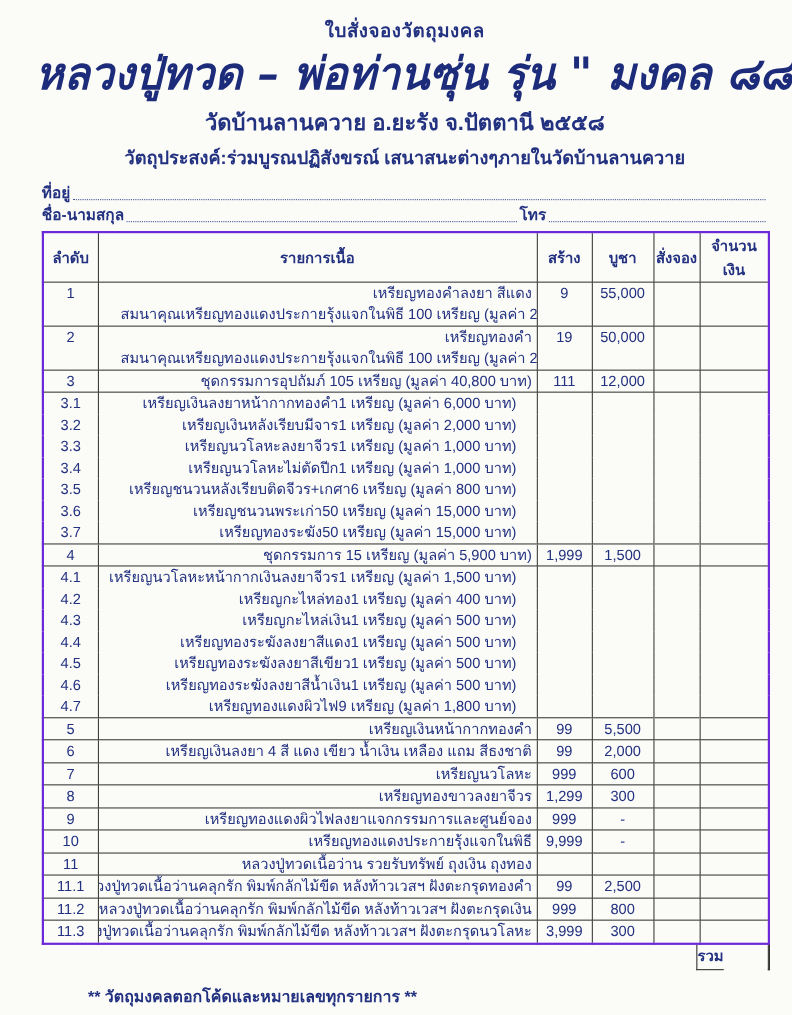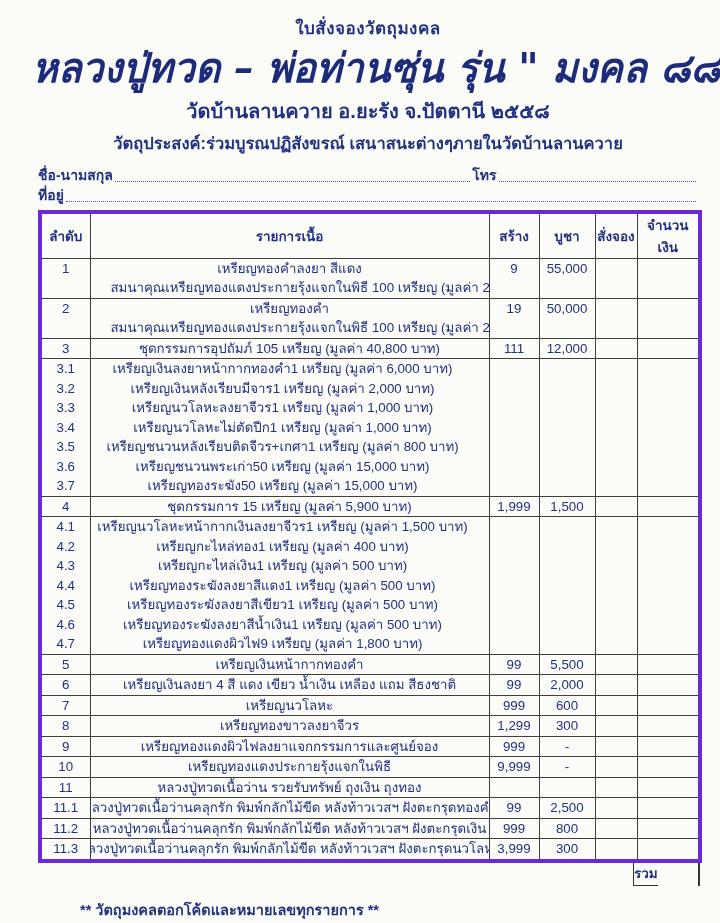--- a/index.html
+++ b/index.html
@@ -27,27 +27,27 @@
   .purpose-line{font-size:16.5px;font-weight:bold;margin-top:3px;}
 
   .field-row{display:flex;align-items:flex-end;font-size:14px;font-weight:bold;line-height:20px;}
   .fields{margin-top:9px;}
   .dots{flex:1 1 0;border-bottom:1.6px dotted #44549b;margin:0 2px 3px 2px;height:14px;}
   .dots.w-big{flex:1.8 1 0;}
   .lbl{white-space:nowrap;}
 
   table{border-collapse:collapse;margin-top:5px;table-layout:fixed;width:660px;}
   th,td{border:1px solid #3f3f3f;padding:0 4px;overflow:hidden;}
-  table{border:4px solid #6d28d9;}
+  table{border:2px solid #6d28d9;}
   th{font-size:13.5px;font-weight:bold;height:23px;text-align:center;padding:0 1px;}
   td{font-size:13.3px;height:19.5px;line-height:19.5px;vertical-align:top;white-space:nowrap;}
   td.c{text-align:center;}
   tr.nosep>td{border-top:none;border-bottom:none;}
   tr.tall>td{height:39px;}
-  .dline{display:flex;justify-content:center;}
+  .dline{display:flex;justify-content:flex-end;}
   .qty{padding-right:14px;}
   .sub{padding-left:16px;line-height:19.5px;}
   col.c-no{width:50px;}col.c-desc{width:399px;}col.c-made{width:50px;}
   col.c-price{width:56px;}col.c-order{width:42px;}col.c-amt{width:63px;}
 
   .total-row{display:flex;margin-left:555px;}
   .tbox{border:1.5px solid #333;border-top:none;height:22px;line-height:22px;
         font-size:13.5px;font-weight:bold;text-align:center;margin-left:40px;}
   .tbox.label{width:42px;border-right:none;}
   .tbox.blank{width:63px;}
@@ -59,27 +59,27 @@
 
 <div class="page">
 
   <div class="center form-title">ใบสั่งจองวัตถุมงคล</div>
   <div class="center main-title">หลวงปู่ทวด – พ่อท่านซุ่น รุ่น " มงคล ๘๘ "</div>
   <div class="center temple-line">วัดบ้านลานควาย อ.ยะรัง จ.ปัตตานี ๒๕๕๘</div>
   <div class="center purpose-line">วัตถุประสงค์:ร่วมบูรณปฏิสังขรณ์ เสนาสนะต่างๆภายในวัดบ้านลานควาย</div>
 
   <div class="fields">
     <div class="field-row">
+      <span class="lbl">ที่อยู่</span>
+      <span class="dots"></span>
+    </div>
+    <div class="field-row">
       <span class="lbl">ชื่อ-นามสกุล</span>
       <span class="dots w-big"></span>
       <span class="lbl">โทร</span>
-      <span class="dots"></span>
-    </div>
-    <div class="field-row">
-      <span class="lbl">ที่อยู่</span>
       <span class="dots"></span>
     </div>
   </div>
 
   <table>
     <colgroup>
       <col class="c-no">
         <col class="c-desc">
         <col class="c-made">
       <col class="c-price">
@@ -185,21 +185,21 @@
           <td class="c"></td>
           <td class="c"></td>
           <td></td>
           <td></td>
         </tr>
         <tr class="nosep">
           <td class="c">3.5</td>
           <td>
             <div class="dline">
               <span>เหรียญชนวนหลังเรียบติดจีวร+เกศา</span>
-              <span class="qty">1 เหรียญ   (มูลค่า 800 บาท)</span>
+              <span class="qty">6 เหรียญ   (มูลค่า 800 บาท)</span>
             </div>
           </td>
           <td class="c"></td>
           <td class="c"></td>
           <td></td>
           <td></td>
         </tr>
         <tr class="nosep">
           <td class="c">3.6</td>
           <td>

